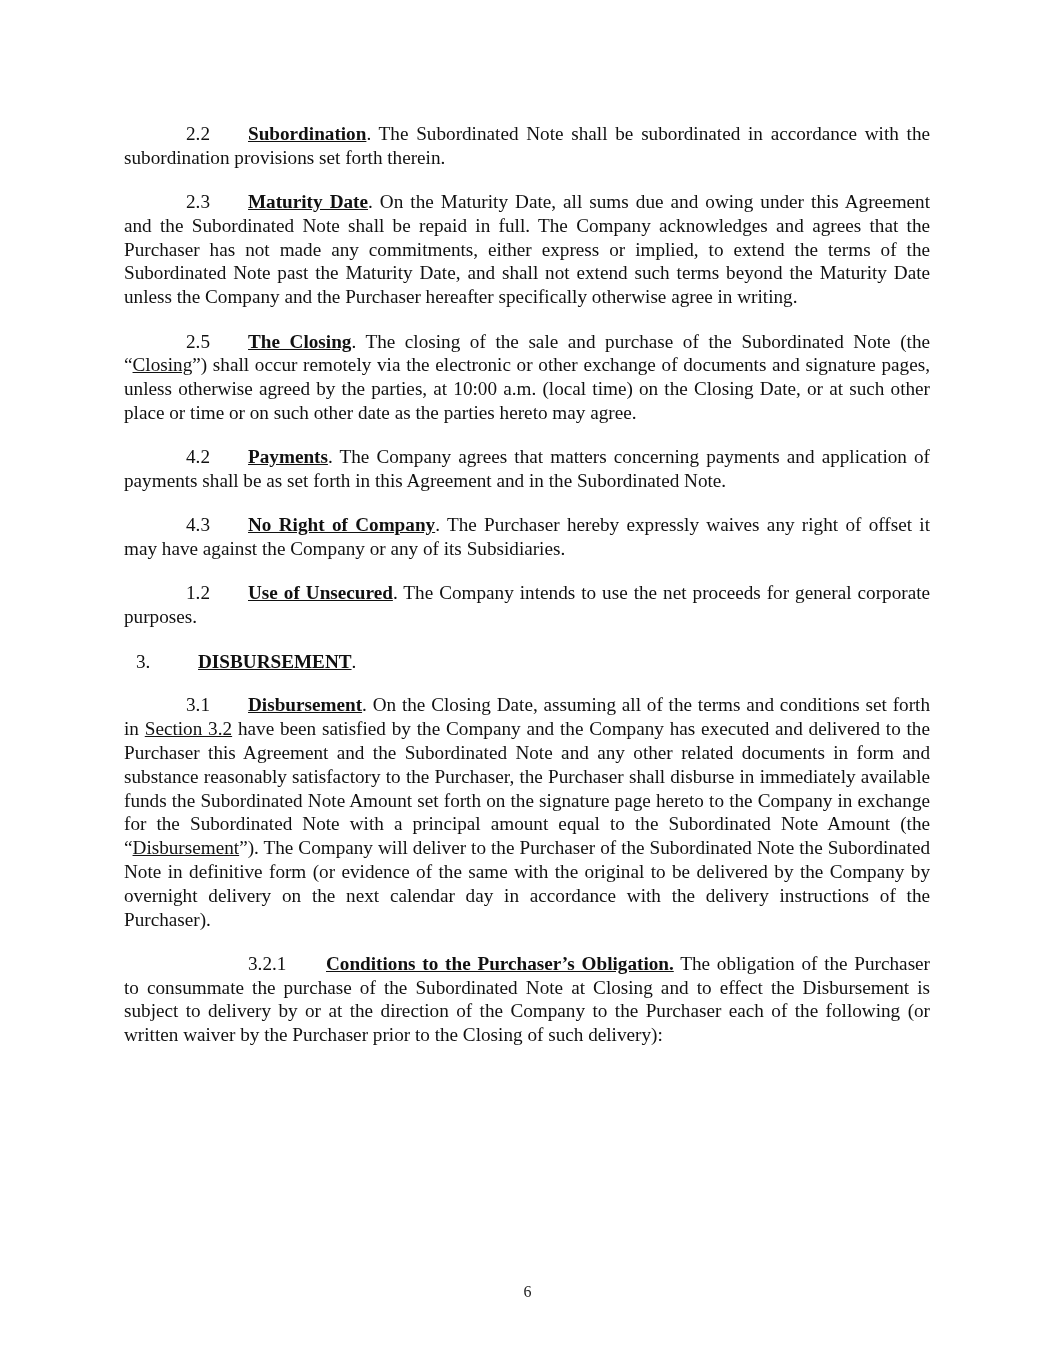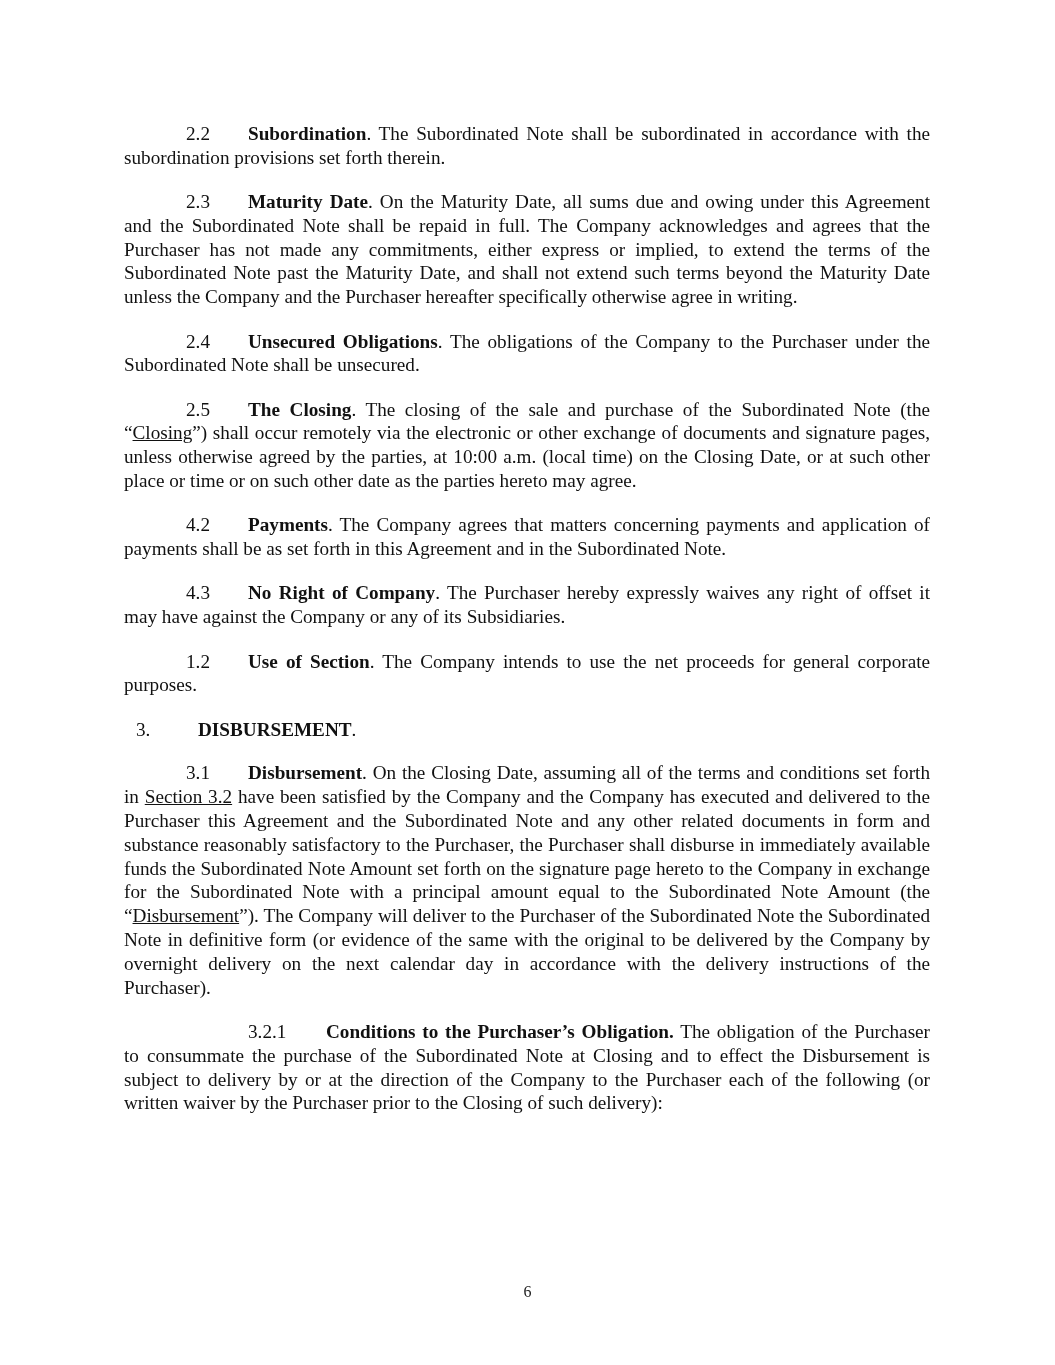--- a/index.html
+++ b/index.html
@@ -7,58 +7,55 @@
   .page {
     position: absolute; left: 124px; top: 122px; width: 806px;
     font-family: "Liberation Serif", serif; font-size: 19.2px; line-height: 23.8px;
     color: #111111;
   }
   .para { text-align: justify; margin: 0 0 20.5px 0; text-indent: 62px; }
   .para.sub2 { text-indent: 124px; }
   .heading { margin: 0 0 20px 12px; }
   .num { font-weight: normal; display: inline-block; width: 62px; text-indent: 0; }
   .num.wide { width: 78px; }
-  .title { font-weight: bold; }
+  .title { font-weight: bold; text-decoration: underline; }
   .u { text-decoration: underline; }
   .pagenum {
     position: absolute; top: 1283px; left: 0; width: 1055px; text-align: center;
     font-family: "Liberation Serif", serif; font-size: 16px; color: #222;
   }
 </style>
 </head>
 <body>
 
 <div class="page">
 
   <p class="para">
     <span class="num">2.2</span><span class="title">Subordination</span><span>.  </span><span>The Subordinated Note shall be subordinated in accordance with the subordination provisions set forth therein.</span>
   </p>
 
   <p class="para">
     <span class="num">2.3</span><span class="title">Maturity Date</span><span>.  </span><span>On the Maturity Date, all sums due and owing under this Agreement and the Subordinated Note shall be repaid in full.  The Company acknowledges and agrees that the Purchaser has not made any commitments, either express or implied, to extend the terms of the Subordinated Note past the Maturity Date, and shall not extend such terms beyond the Maturity Date unless the Company and the Purchaser hereafter specifically otherwise agree in writing.</span>
   </p>
 
-  <p class="para">
-    <span class="num">2.4</span><span class="title">Unsecured Obligations</span><span>.  </span><span>The obligations of the Company to the Purchaser under the Subordinated Note shall be unsecured.</span>
-  </p>
 
   <p class="para">
     <span class="num">2.5</span><span class="title">The Closing</span><span>.  </span><span>The closing of the sale and purchase of the Subordinated Note (the “</span><span class="u">Closing</span><span>”) shall occur remotely via the electronic or other exchange of documents and signature pages, unless otherwise agreed by the parties, at 10:00 a.m. (local time) on the Closing Date, or at such other place or time or on such other date as the parties hereto may agree.</span>
   </p>
 
   <p class="para">
     <span class="num">4.2</span><span class="title">Payments</span><span>.  </span><span>The Company agrees that matters concerning payments and application of payments shall be as set forth in this Agreement and in the Subordinated Note.</span>
   </p>
 
   <p class="para">
     <span class="num">4.3</span><span class="title">No Right of Company</span><span>.  </span><span>The Purchaser hereby expressly waives any right of offset it may have against the Company or any of its Subsidiaries.</span>
   </p>
 
   <p class="para">
-    <span class="num">1.2</span><span class="title">Use of Section</span><span>.  </span><span>The Company intends to use the net proceeds for general corporate purposes.</span>
+    <span class="num">1.2</span><span class="title">Use of Unsecured</span><span>.  </span><span>The Company intends to use the net proceeds for general corporate purposes.</span>
   </p>
 
   <p class="heading">
     <span class="num">3.</span><span class="title">DISBURSEMENT</span><span>.</span>
   </p>
 
   <p class="para">
     <span class="num">3.1</span><span class="title">Disbursement</span><span>.  </span><span>On the Closing Date, assuming all of the terms and conditions set forth in </span><span class="u">Section 3.2</span><span> have been satisfied by the Company and the Company has executed and delivered to the Purchaser this Agreement and the Subordinated Note and any other related documents in form and substance reasonably satisfactory to the Purchaser, the Purchaser shall disburse in immediately available funds the Subordinated Note Amount set forth on the signature page hereto to the Company in exchange for the Subordinated Note with a principal amount equal to the Subordinated Note Amount (the “</span><span class="u">Disbursement</span><span>”).  The Company will deliver to the Purchaser of the Subordinated Note the Subordinated Note in definitive form (or evidence of the same with the original to be delivered by the Company by overnight delivery on the next calendar day in accordance with the delivery instructions of the Purchaser).</span>
   </p>
 

